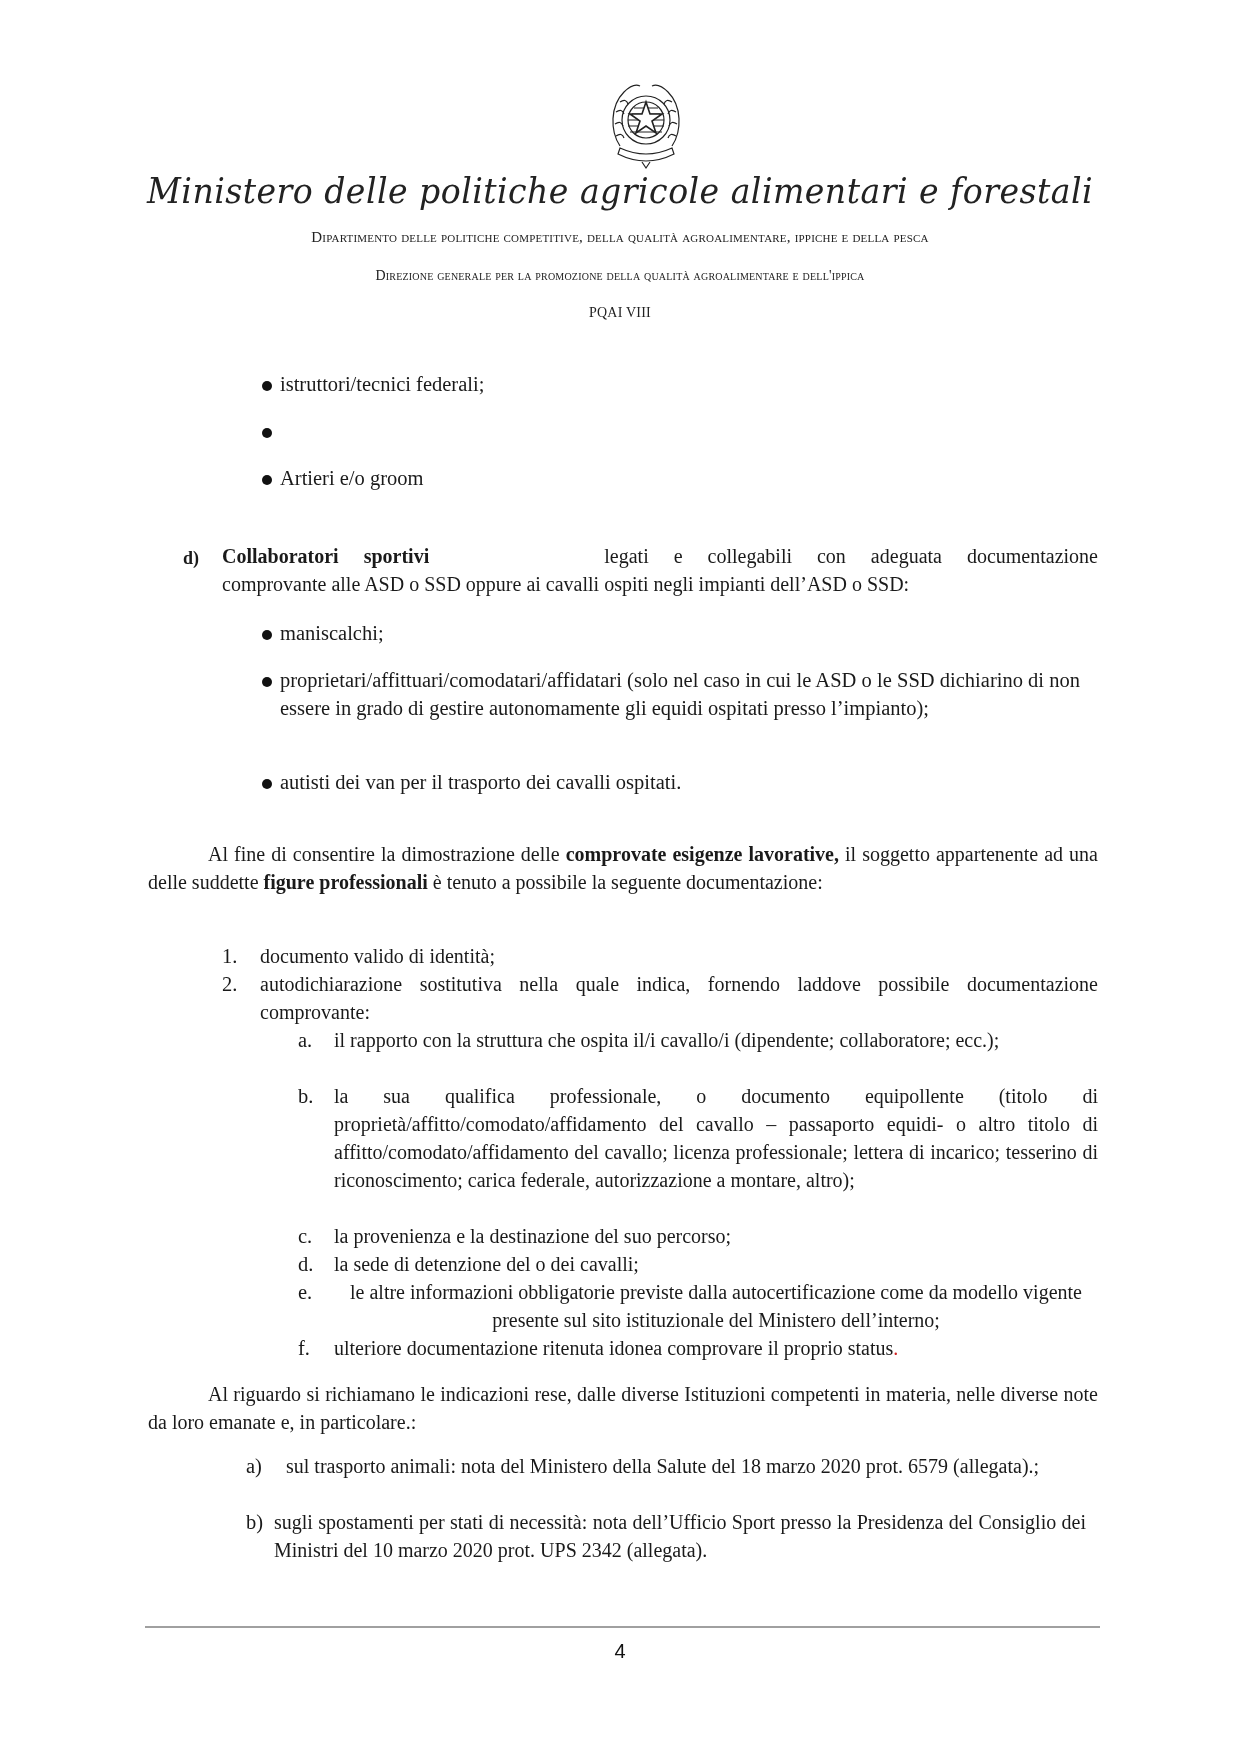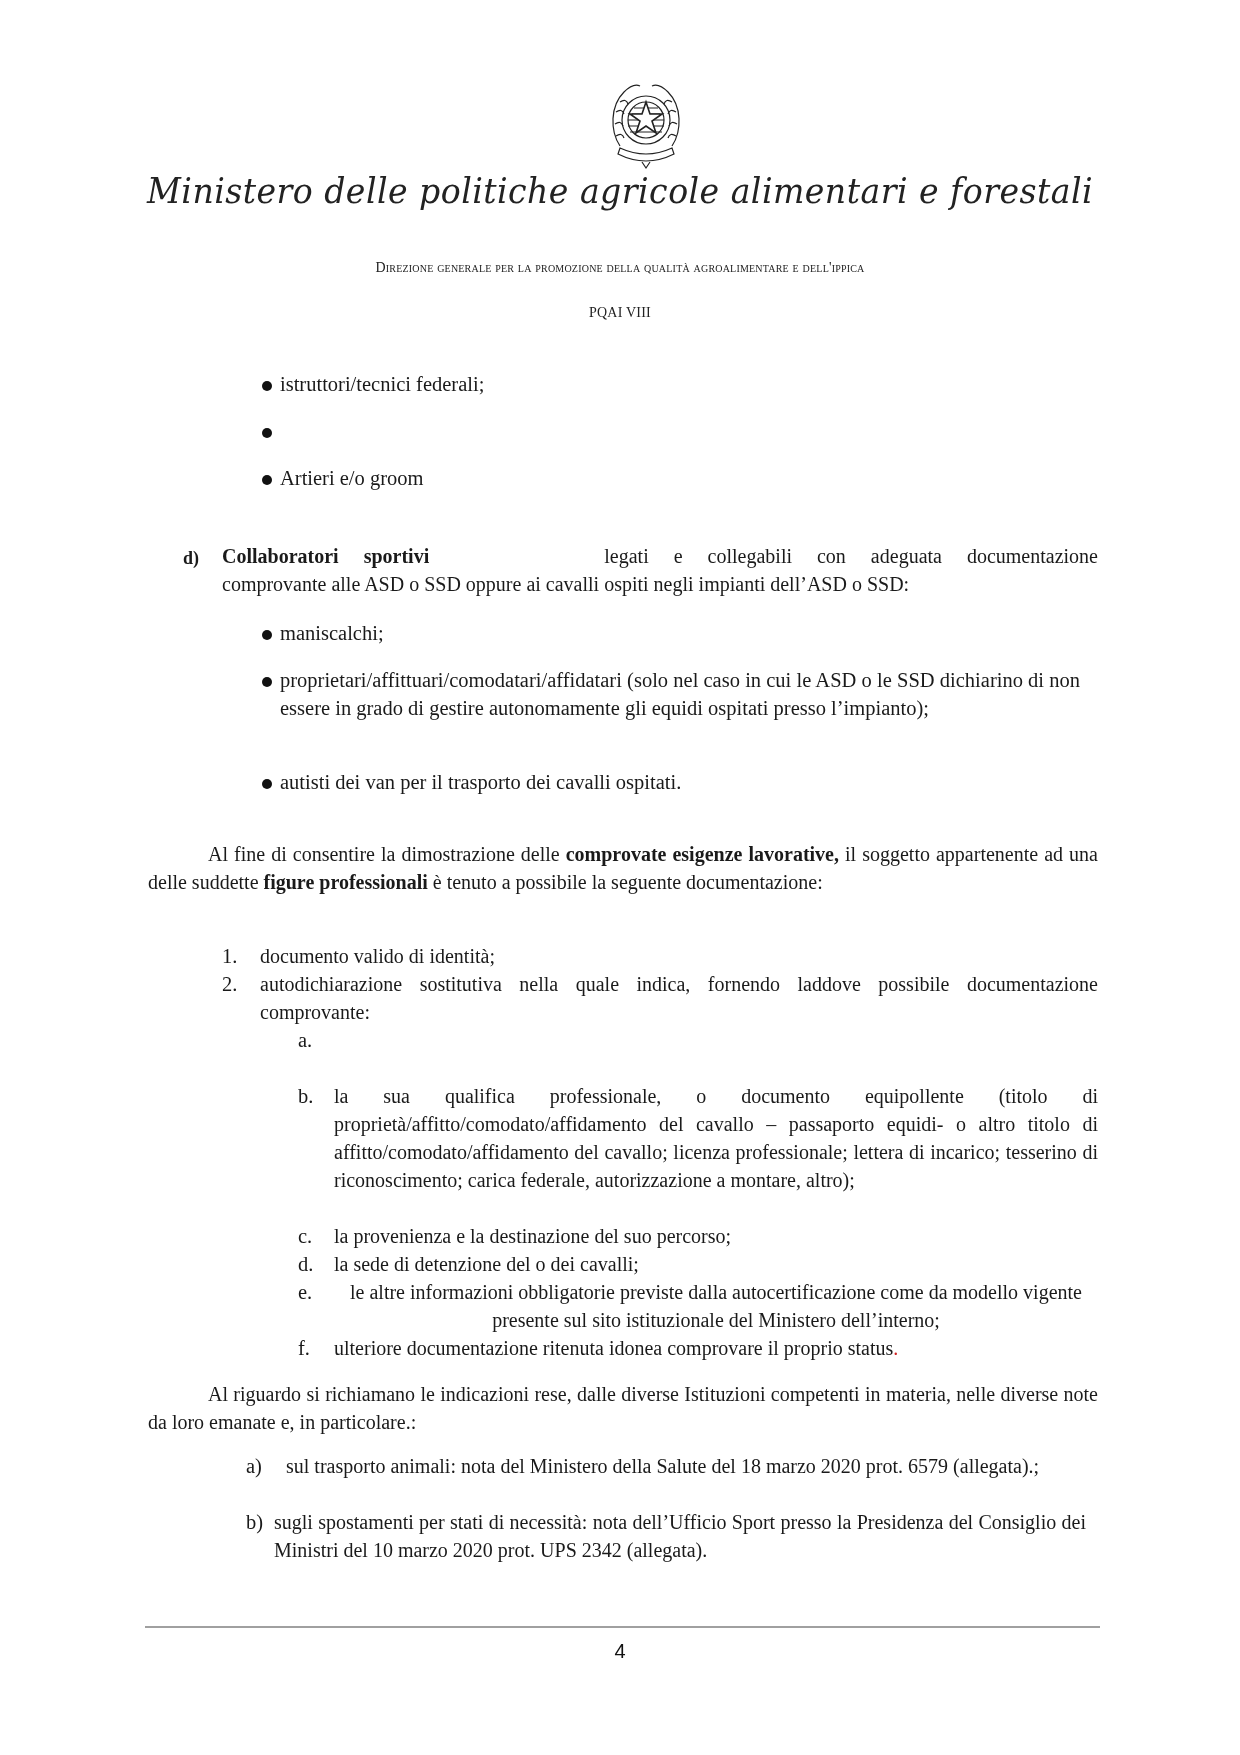--- a/index.html
+++ b/index.html
@@ -17,21 +17,21 @@
     font-family: "DejaVu Serif", "Liberation Serif", serif; font-style: italic;
     font-size: 36px; letter-spacing: 0.5px; color: #222; transform: scaleX(0.92);
     font-weight: normal;
   }
   .dept, .dir, .office {
     position: absolute; left: 0; width: 1240px; text-align: center;
     font-size: 14px; letter-spacing: 0.2px; color: #222;
     font-variant: small-caps;
   }
   .dept { top: 229px; font-size: 15px; }
-  .dir { top: 260px; font-size: 14px; }
+  .dir { top: 268px; font-size: 14px; }
   .office { top: 305px; font-size: 14px; font-variant: normal; }
 
   
   .text { position: absolute; font-size: 20px; line-height: 28px; }
   .justify { text-align: justify; text-align-last: left; }
   .bold { font-weight: bold; }
   .red { color: #d02020; }
 
   .b-item { position: absolute; left: 280px; width: 800px; font-size: 20.5px; line-height: 28px; }
   .b-dot { position: absolute; left: 262px; width: 10px; height: 10px; border-radius: 50%; background: #111; }
@@ -58,20 +58,21 @@
       <circle cx="40" cy="44" r="24"></circle>
       <circle cx="40" cy="44" r="18"></circle>
       <path d="M22 44 h36 M22 50 h36 M24 56 h32 M26 38 h28 M28 32 h24"></path>
       <path d="M40 26 L44 38 L56 38 L46 45 L50 57 L40 50 L30 57 L34 45 L24 38 L36 38 Z" fill="#fff" stroke-width="1.6"></path>
       <path d="M12 78 Q40 92 68 78 L66 72 Q40 84 14 72 Z"></path>
       <path d="M36 86 l4 6 l4 -6"></path>
     </g>
   </svg>
 
   <div class="ministry">Ministero delle politiche agricole alimentari e forestali</div>
+  <div class="dept">Dipartimento delle politiche competitive, della qualità agroalimentare, ippiche e della pesca</div>
   <div class="dir">Direzione generale per la promozione della qualità agroalimentare e dell'ippica</div>
   <div class="office">PQAI VIII</div>
 
   <span class="b-dot" style="top:381px"></span>
   <div class="b-item" style="top:370px">istruttori/tecnici federali;</div>
   <span class="b-dot" style="top:428px"></span>
   <span class="b-dot" style="top:475px"></span>
   <div class="b-item" style="top:464px">Artieri e/o groom</div>
 
   <div class="marker bold" style="left:183px; top:544px; font-size:18px;">d)</div>
@@ -91,20 +92,21 @@
   <div class="text justify" style="left:148px; top:840px; width:950px; text-indent:60px;">
     <span>Al fine di consentire la dimostrazione delle </span><span class="bold">comprovate esigenze lavorative,</span><span> il soggetto appartenente ad una delle suddette </span><span class="bold">figure professionali</span><span> è tenuto a possibile la seguente documentazione:</span>
   </div>
 
   <div class="marker" style="left:222px; top:942px;">1.</div>
   <div class="text" style="left:260px; top:942px; width:838px;">documento valido di identità;</div>
   <div class="marker" style="left:222px; top:970px;">2.</div>
   <div class="text justify" style="left:260px; top:970px; width:838px;">autodichiarazione sostitutiva nella quale indica, fornendo laddove possibile documentazione comprovante:</div>
 
   <div class="marker" style="left:298px; top:1026px;">a.</div>
+  <div class="text justify" style="left:334px; top:1026px; width:764px;">il rapporto con la struttura che ospita il/i cavallo/i (dipendente; collaboratore; ecc.);</div>
   <div class="marker" style="left:298px; top:1082px;">b.</div>
   <div class="text justify" style="left:334px; top:1082px; width:764px;">la sua qualifica professionale, o documento equipollente (titolo di proprietà/affitto/comodato/affidamento del cavallo – passaporto equidi- o altro titolo di affitto/comodato/affidamento del cavallo; licenza professionale; lettera di incarico; tesserino di riconoscimento; carica federale, autorizzazione a montare, altro);</div>
   <div class="marker" style="left:298px; top:1222px;">c.</div>
   <div class="text" style="left:334px; top:1222px; width:764px;">la provenienza e la destinazione del suo percorso;</div>
   <div class="marker" style="left:298px; top:1250px;">d.</div>
   <div class="text" style="left:334px; top:1250px; width:764px;">la sede di detenzione del o dei cavalli;</div>
   <div class="marker" style="left:298px; top:1278px;">e.</div>
   <div class="text" style="left:334px; top:1278px; width:764px;text-align:center;">le altre informazioni obbligatorie previste dalla autocertificazione come da modello vigente presente sul sito istituzionale del Ministero dell’interno;</div>
   <div class="marker" style="left:298px; top:1334px;">f.</div>
   <div class="text" style="left:334px; top:1334px; width:764px;"><span>ulteriore documentazione ritenuta idonea comprovare il proprio status</span><span class="red">.</span></div>

